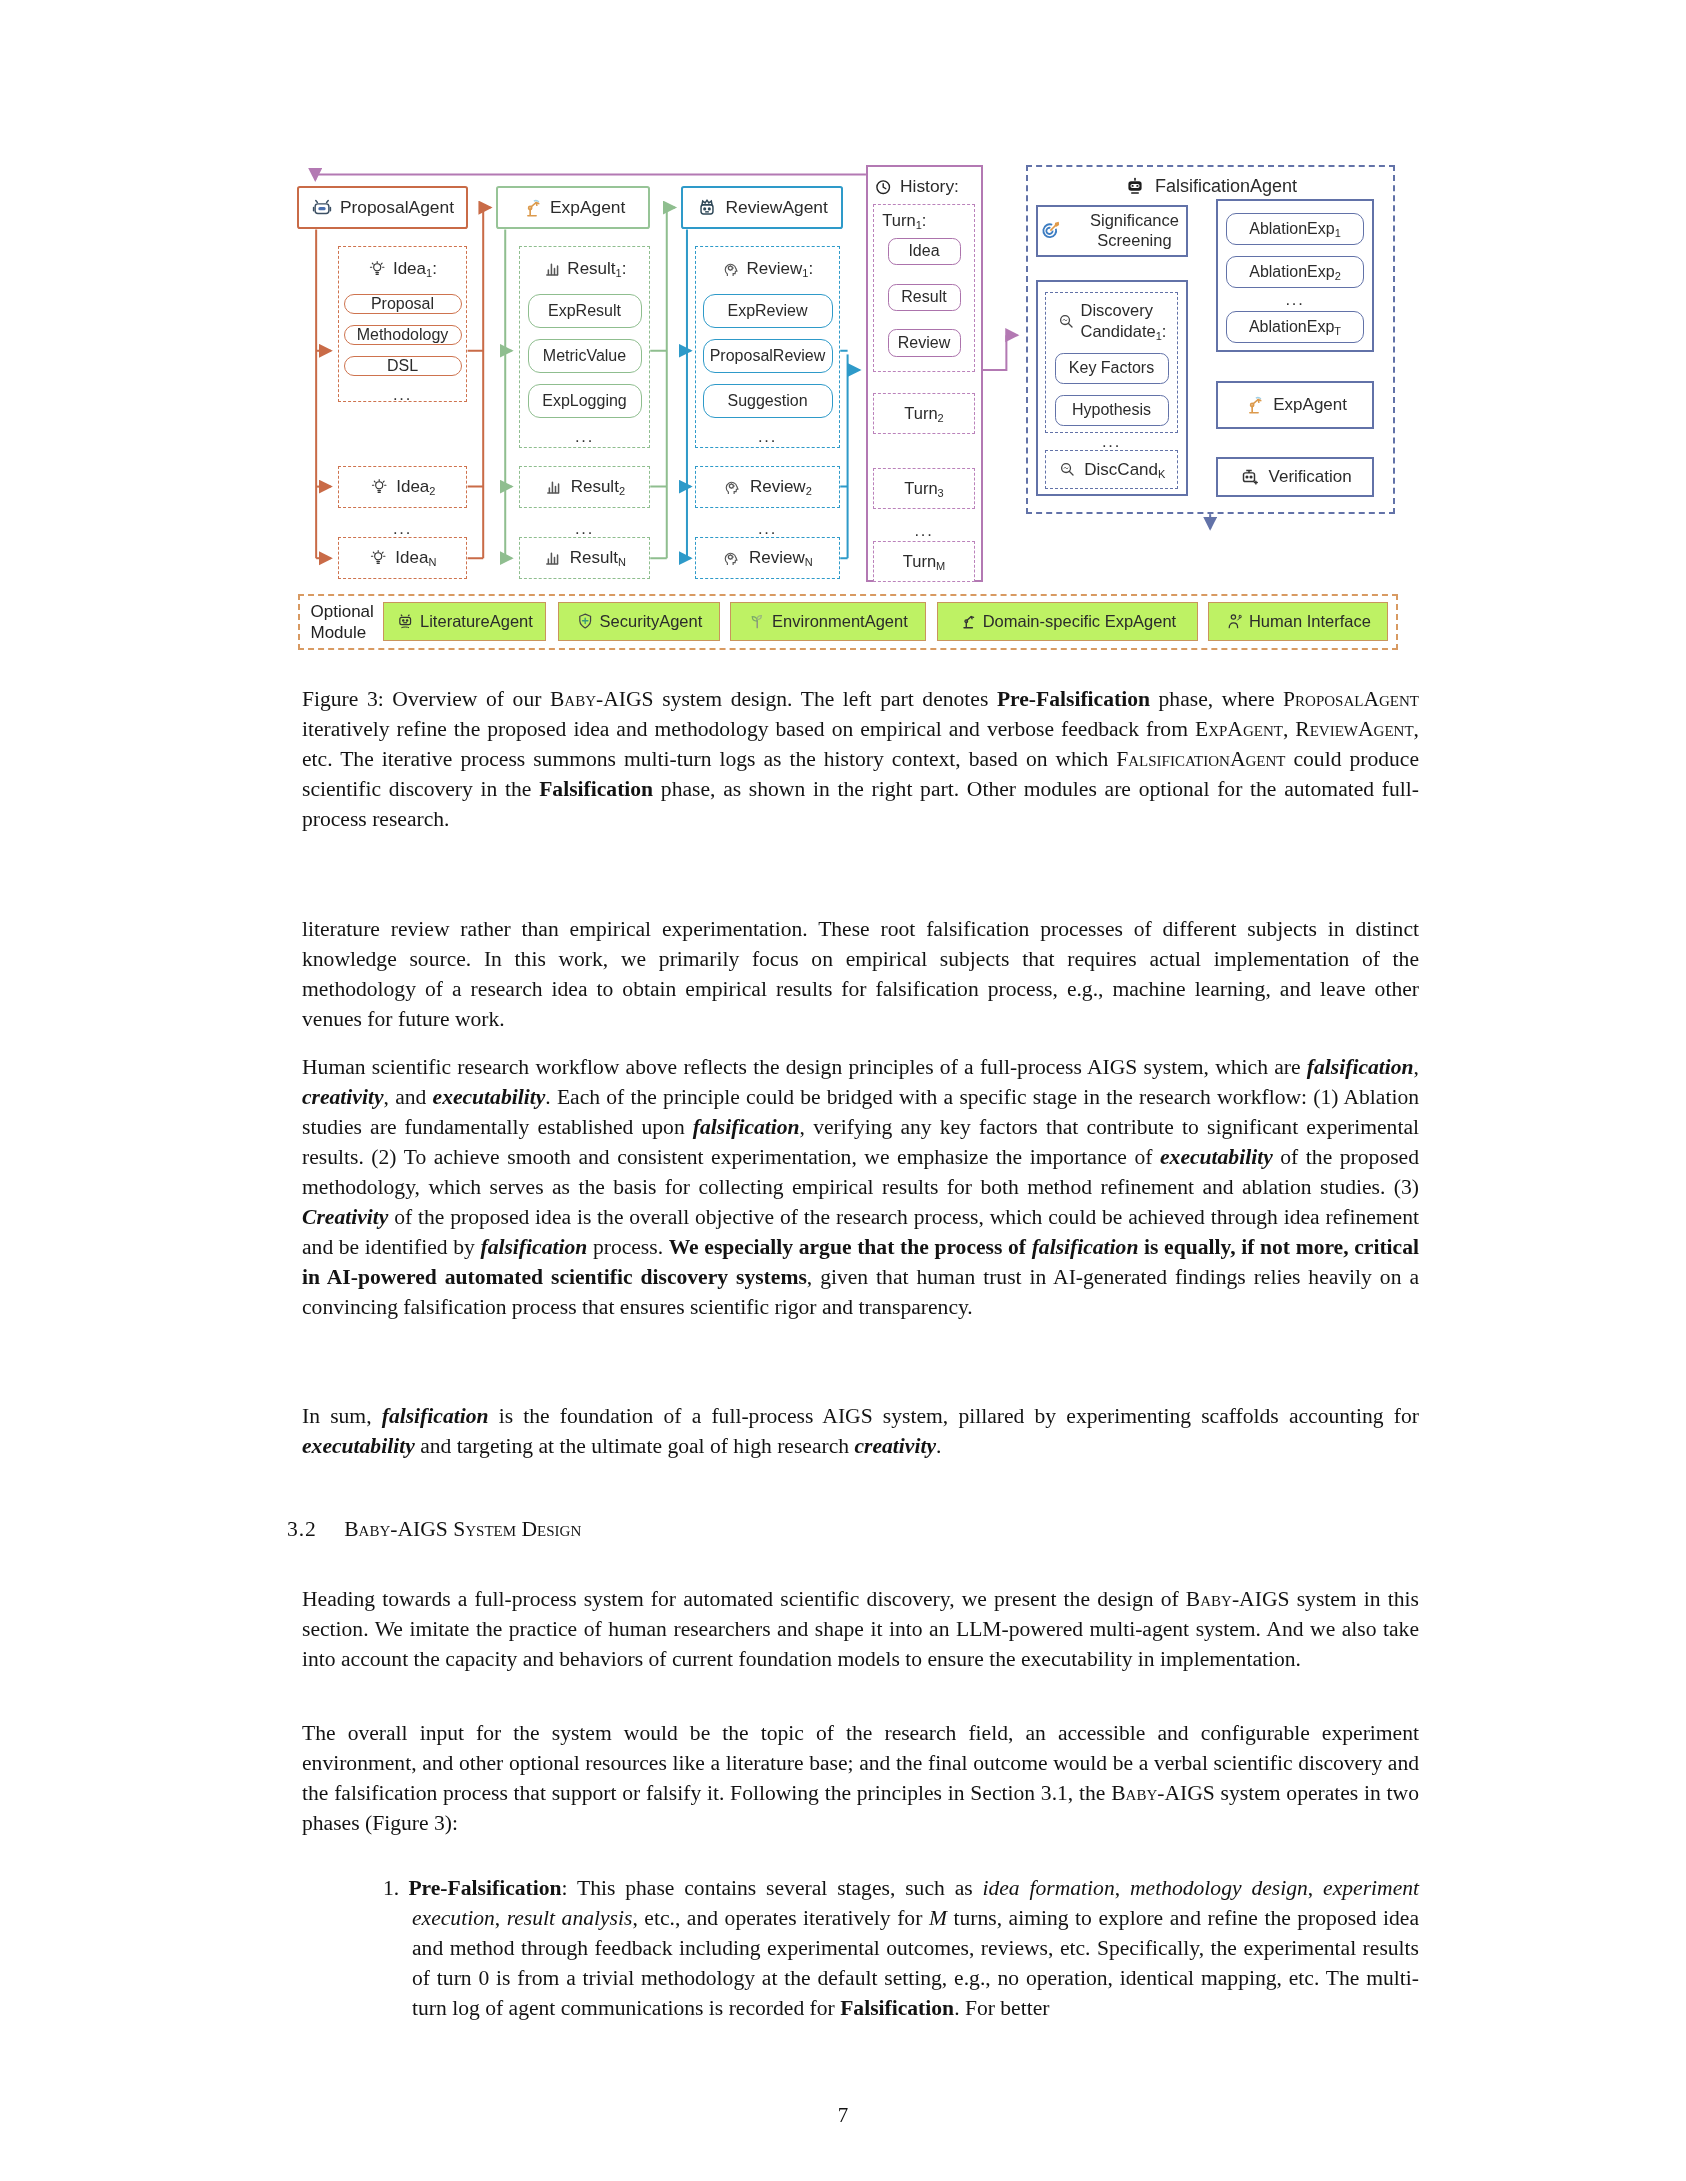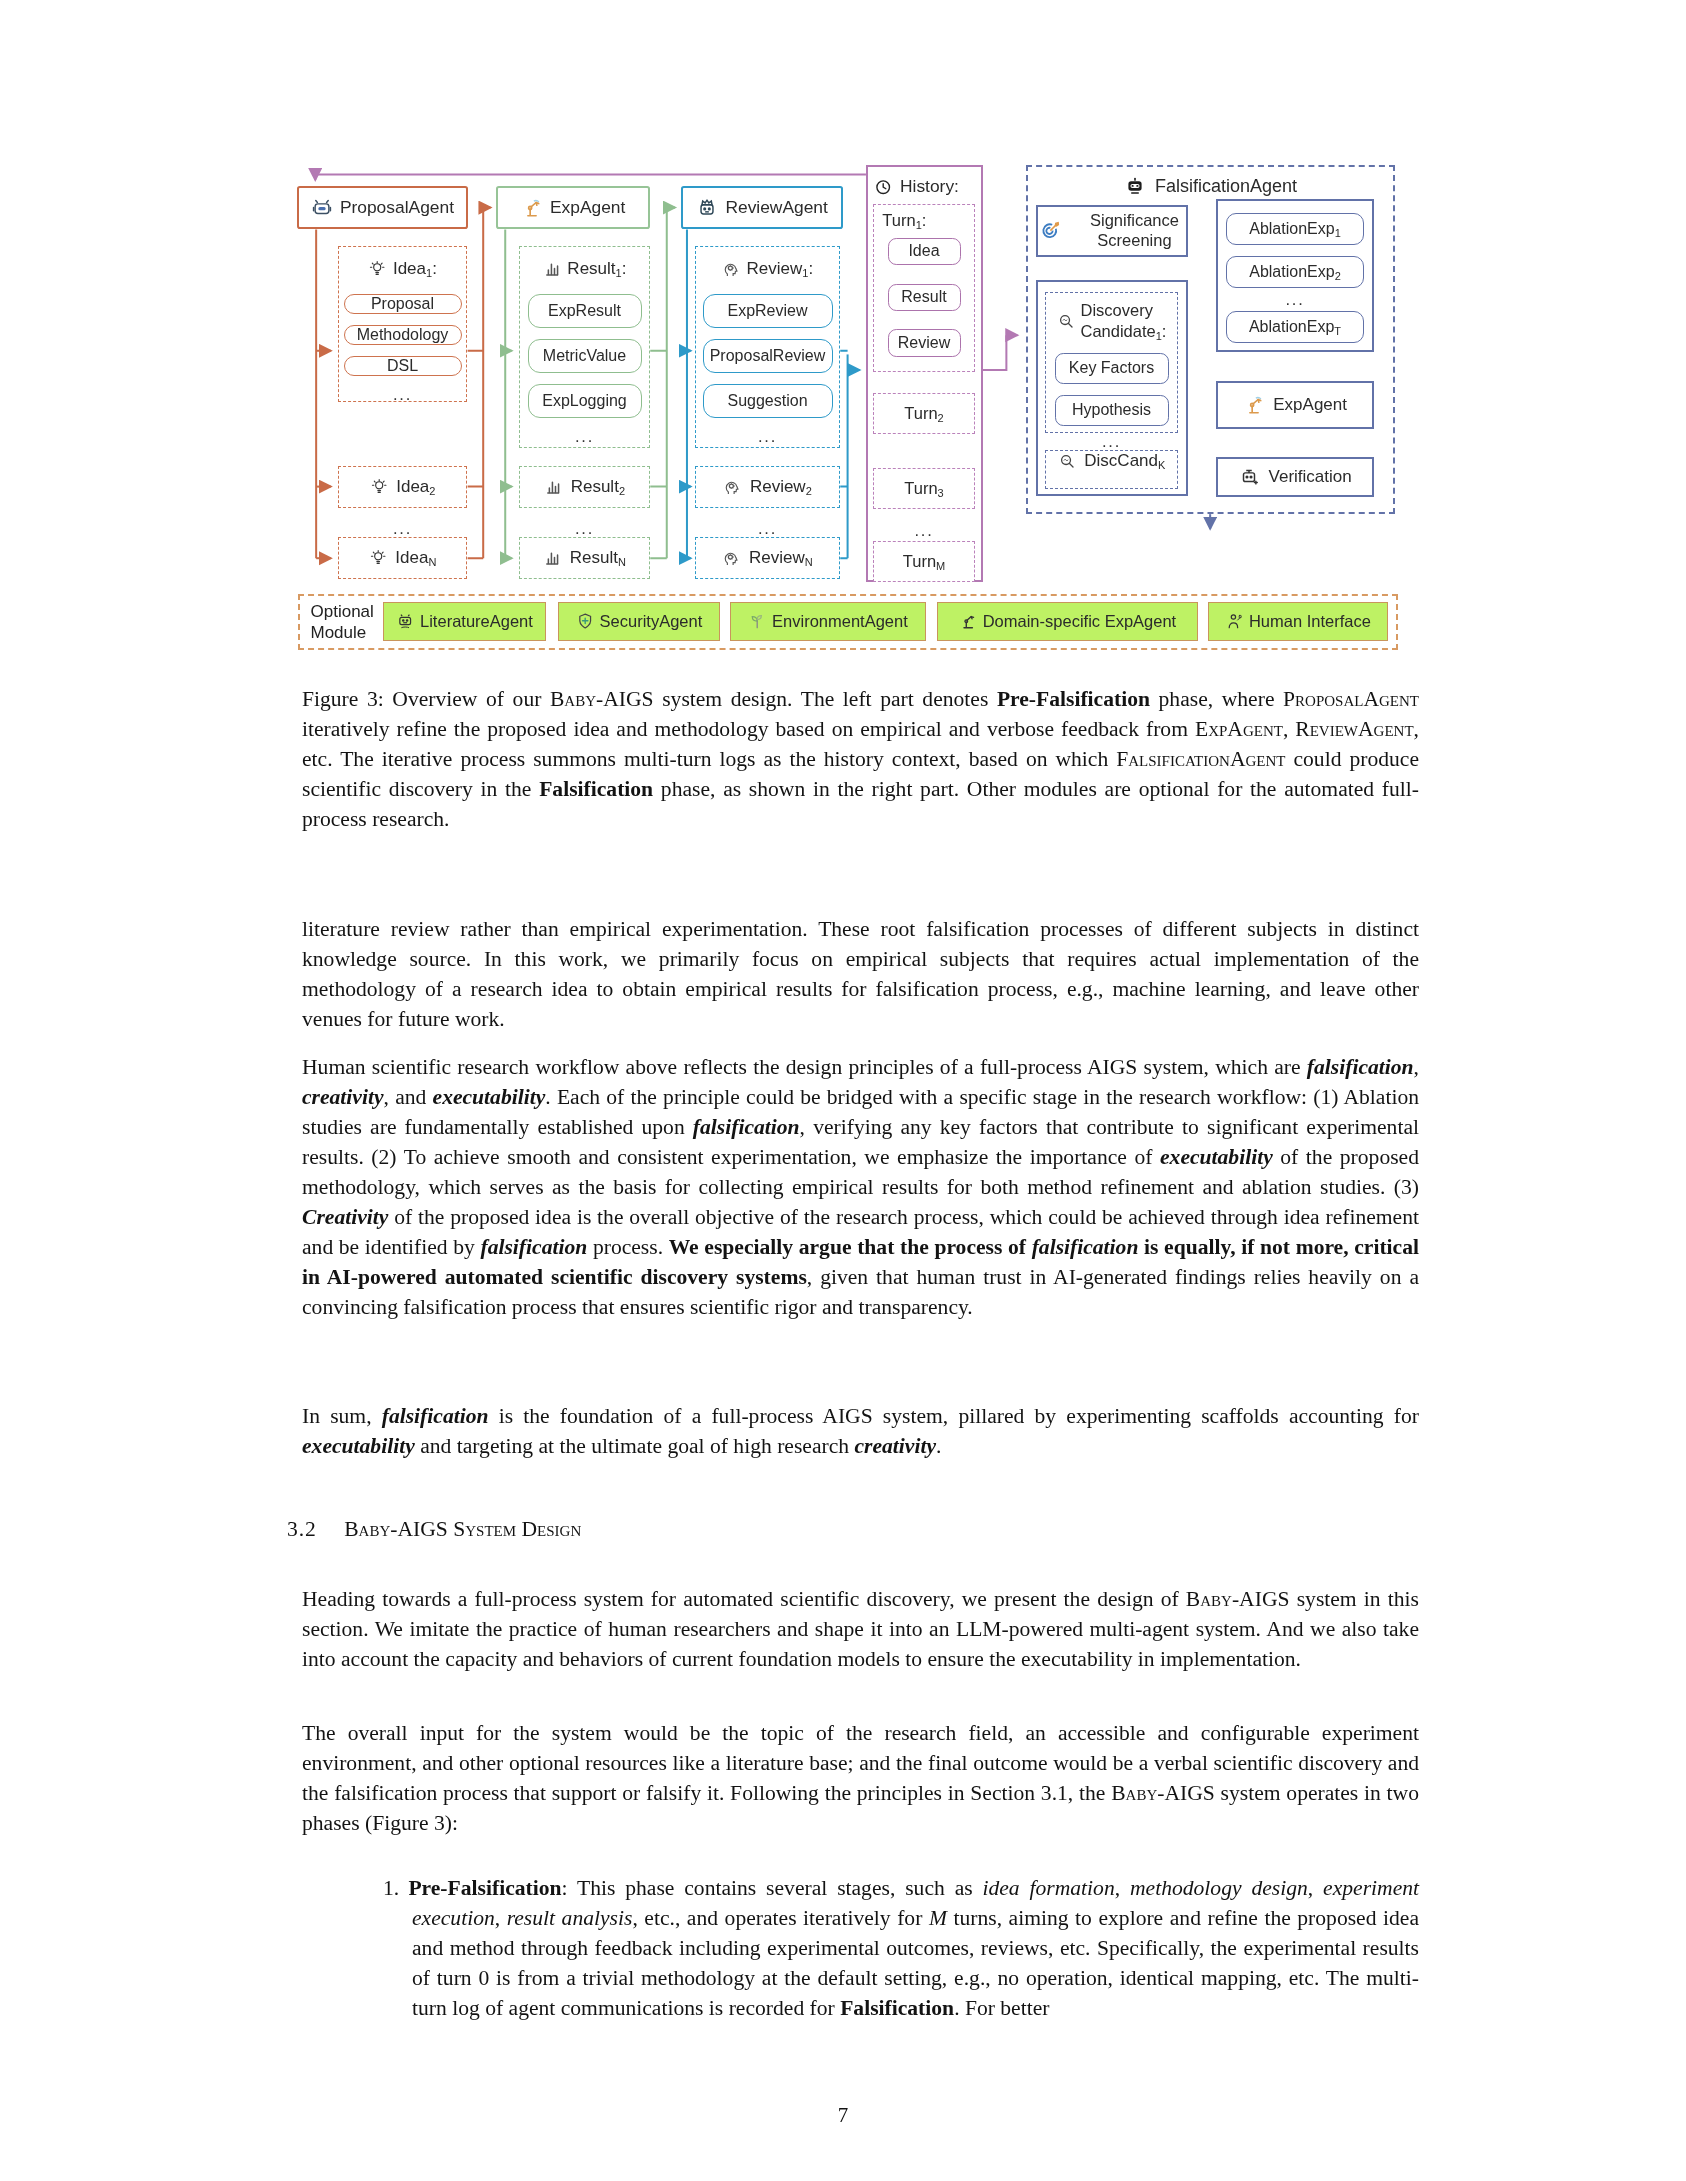--- a/index.html
+++ b/index.html
@@ -383,21 +383,21 @@
               <path d="M8 10.5c.8-1 1.7-1 2.5 0s1.7 1 2.5 0" stroke-width="1.3"></path>
             </g>
           </svg>
         </span>
       <span><span>Discovery</span><br><span>Candidate</span><sub>1</sub><span>:</span></span>
     </div>
     <div class="sitem">Key Factors</div>
     <div class="sitem">Hypothesis</div>
   </div>
   <div class="absbox dots" style="left:762px;top:285px;width:133px;margin-top:0">...</div>
-  <div class="absbox canddash" style="left:762px;top:303px;width:133px;height:39px;">
+  <div class="absbox canddash" style="left:762px;top:303px;width:133px;height:39px;justify-content:center">
     <div class="centrow">
       <span class="fig-icon small">
           <svg viewBox="0 0 24 24">
             <g fill="none" stroke="#444" stroke-width="1.7" stroke-linecap="round">
               <circle cx="10.5" cy="10.5" r="5.8"></circle>
               <path d="M15 15l4.6 4.6"></path>
               <path d="M8 10.5c.8-1 1.7-1 2.5 0s1.7 1 2.5 0" stroke-width="1.3"></path>
             </g>
           </svg>
         </span>

